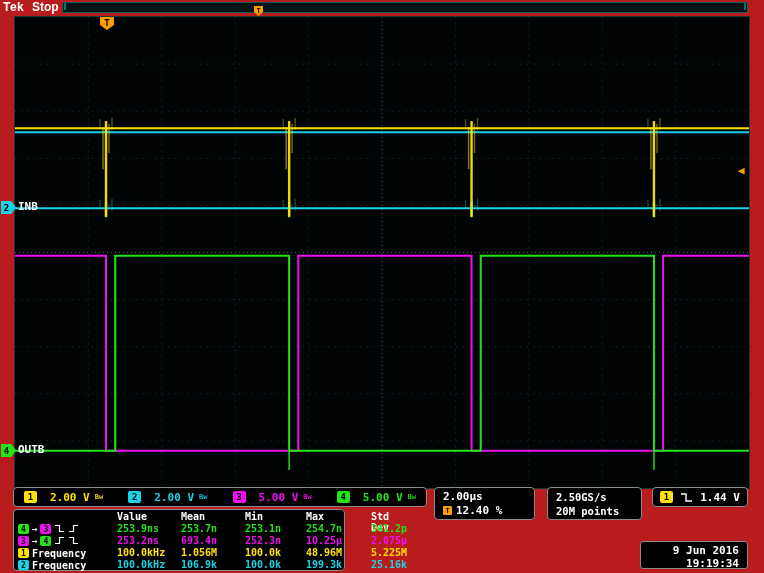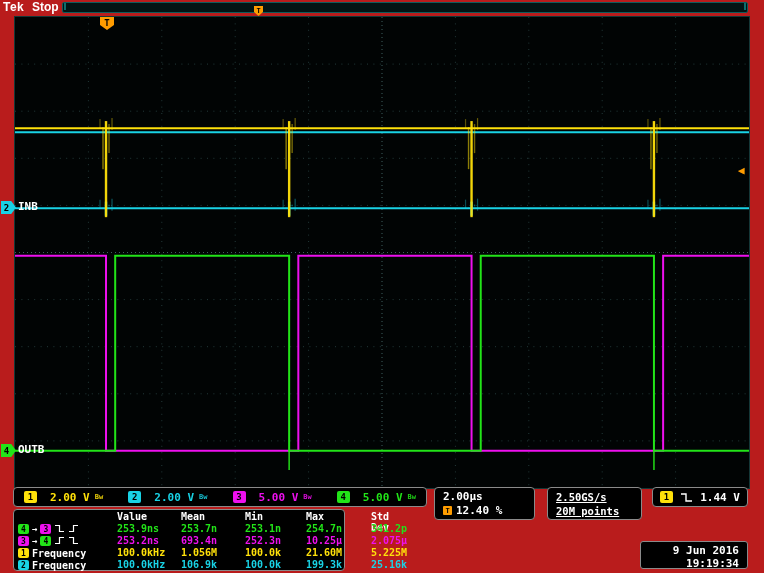--- a/index.html
+++ b/index.html
@@ -31,21 +31,21 @@
   .box{position:absolute;background:#000;border:1px solid #8a8a8a;border-radius:4px;box-sizing:border-box;}
   .chbox{left:13px;top:487px;width:414px;height:20px;display:flex;align-items:center;justify-content:space-between;padding:0 10px;}
   .chread{display:flex;align-items:center;gap:5px;}
   .chval{font:bold 11px "DejaVu Sans Mono",monospace;margin-left:8px;}
   .bw{font:bold 7px "DejaVu Sans Mono",monospace;opacity:.9;}
   .hbox{left:434px;top:487px;width:101px;height:33px;padding:2px 8px 0 8px;}
   .hscale{color:#fff;font:bold 11px "DejaVu Sans Mono",monospace;}
   .hpos{display:flex;align-items:center;gap:4px;color:#fff;font:bold 11px "DejaVu Sans Mono",monospace;margin-top:1px;}
   .tflag-mini{width:9px;height:9px;background:var(--trg);color:#000;font:bold 7px "DejaVu Sans Mono",monospace;
               display:flex;align-items:center;justify-content:center;border-radius:1px;flex:none;}
-  .abox{left:547px;top:487px;width:95px;height:33px;padding:2px 0 16px 8px;color:#fff;font:bold 10.5px "DejaVu Sans Mono",monospace;line-height:14px;text-decoration:underline;}
+  .abox{left:547px;top:487px;width:95px;height:33px;padding:2px 0 16px 8px;color:#fff;font:bold 10.5px "DejaVu Sans Mono",monospace;line-height:14px;}
   .tbox{left:652px;top:487px;width:96px;height:20px;display:flex;align-items:center;gap:7px;padding:0 7px;}
   .tval{color:#fff;font:bold 11px "DejaVu Sans Mono",monospace;margin-left:auto;}
   .dbox{left:640px;top:541px;width:108px;height:28px;padding:2px 8px 0 0;text-align:right;color:#fff;
         font:bold 11px "DejaVu Sans Mono",monospace;line-height:13px;border-radius:3px;}
   
   .mbox{left:13px;top:509px;width:332px;height:62px;padding:1px 0 0 4px;}
   .mgrid{display:grid;grid-template-columns:99px 64px 64px 61px 65px auto;grid-auto-rows:12px;
          font:bold 10px "DejaVu Sans Mono",monospace;}
   .th{color:#fff;} .td{white-space:nowrap;}
   .mlabel{display:flex;align-items:center;gap:3px;color:#fff;}
@@ -249,21 +249,21 @@
       <div class="td c3">10.25µ</div>
       <div class="td c3">2.075µ</div>
 
       <div class="mlabel">
         <span class="chip chip-s bg1">1</span>
         <span class="mname">Frequency</span>
       </div>
       <div class="td c1">100.0kHz</div>
       <div class="td c1">1.056M</div>
       <div class="td c1">100.0k</div>
-      <div class="td c1">21.60M</div>
+      <div class="td c1">48.96M</div>
       <div class="td c1">5.225M</div>
 
       <div class="mlabel">
         <span class="chip chip-s bg2">2</span>
         <span class="mname">Frequency</span>
       </div>
       <div class="td c2">100.0kHz</div>
       <div class="td c2">106.9k</div>
       <div class="td c2">100.0k</div>
       <div class="td c2">199.3k</div>

